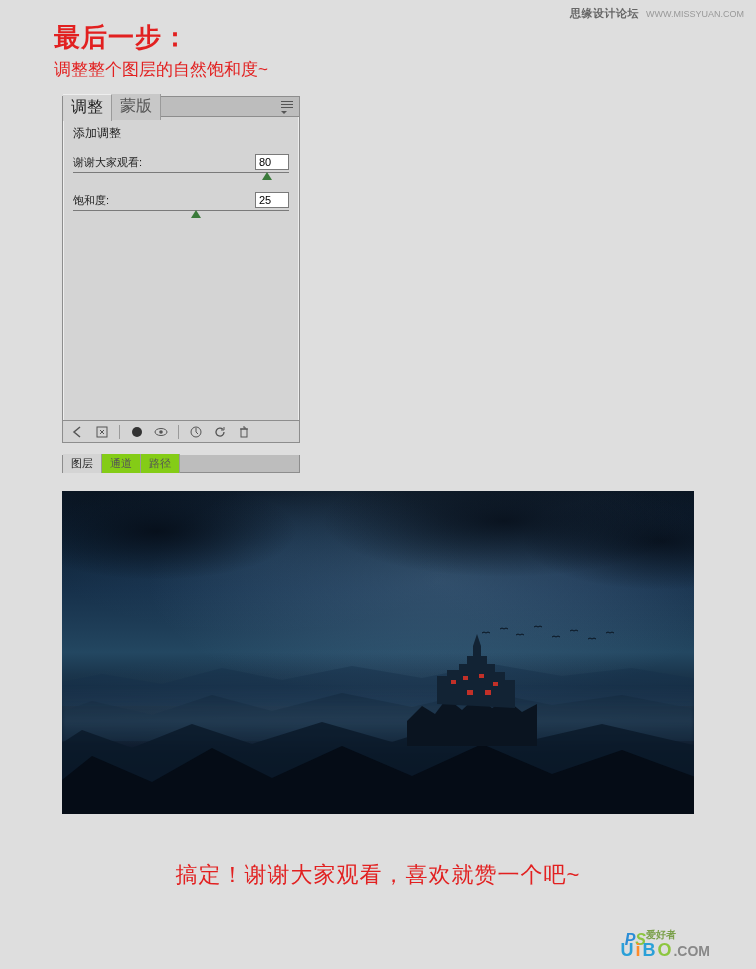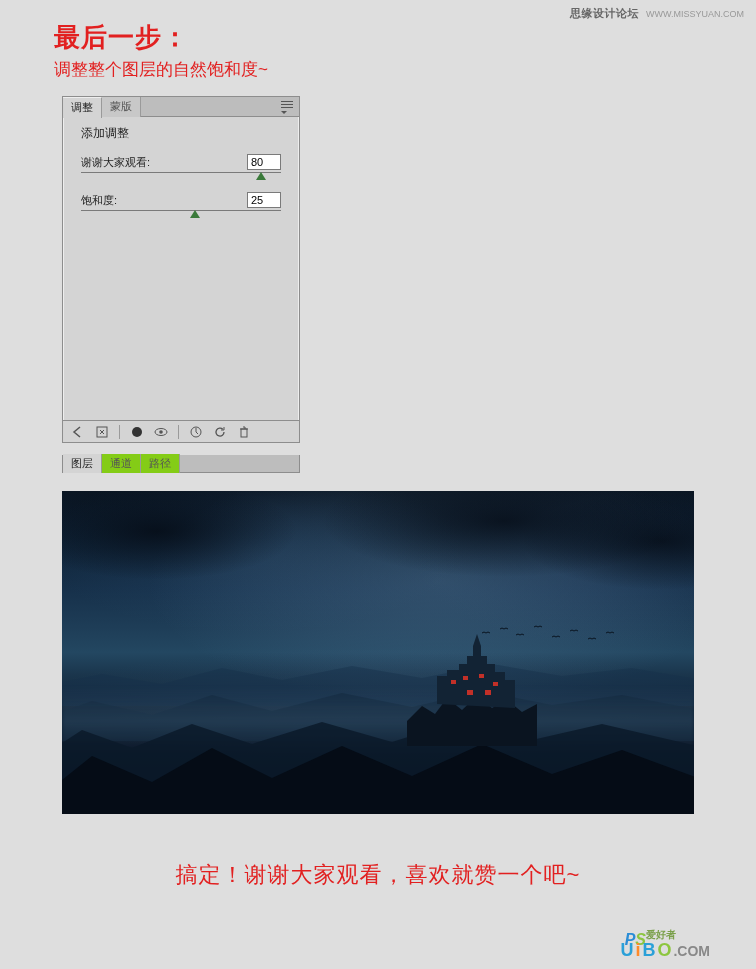--- a/index.html
+++ b/index.html
@@ -47,21 +47,21 @@
     background: #d4d4d4;
     border: 1px solid #8d8d8d;
     box-shadow: 0 0 0 1px #eee inset;
   }
   .ps-tabs {
     display: flex;
     align-items: center;
     background: #bdbdbd;
     border-bottom: 1px solid #8d8d8d;
     height: 20px;
-    font-size: 11px;
+    font-size: 16px;
     position: relative;
   }
   .ps-tab {
     padding: 2px 8px 3px;
     color: #555;
     background: #c8c8c8;
     border-right: 1px solid #9a9a9a;
     cursor: default;
   }
   .ps-tab.active {
@@ -87,21 +87,21 @@
   }
   .ps-menu-lines .tri {
     width:0; height:0;
     border-top:3px solid #555;
     border-left:3px solid transparent;
     border-right:3px solid transparent;
     float: left; margin-top: 1px;
   }
 
   .ps-body {
-    padding: 8px 18px 4px;
+    padding: 8px 10px 4px;
   }
   .ps-body-title {
     font-size: 12px;
     color: #222;
     margin-bottom: 12px;
   }
   .slider-row {
     margin-bottom: 2px;
   }
   .slider-row .labels {

